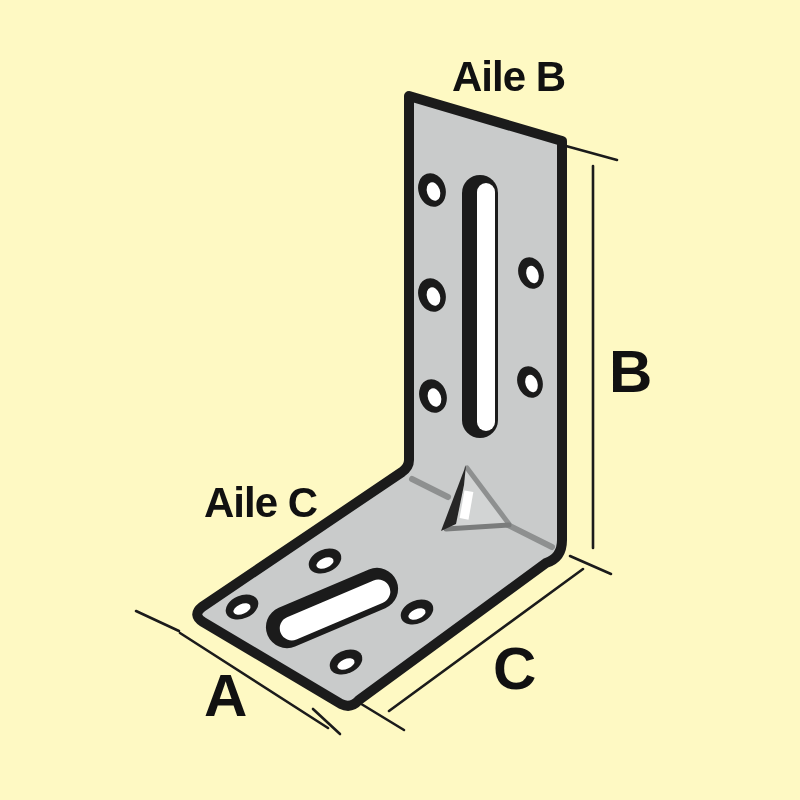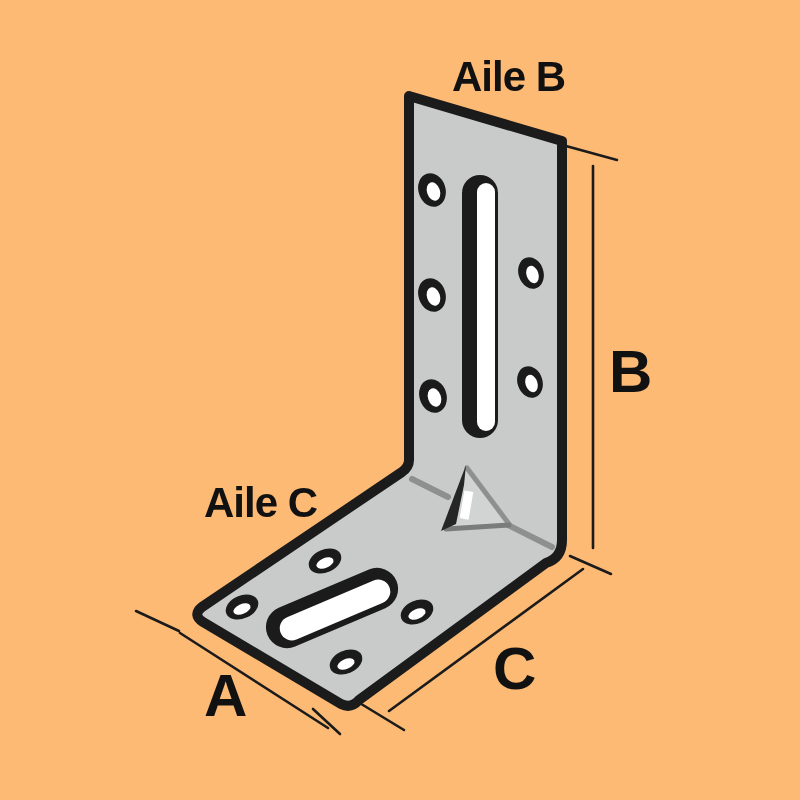--- a/index.html
+++ b/index.html
@@ -8,21 +8,21 @@
     width: 800px;
     height: 800px;
     background: #ffffff;
     overflow: hidden;
     font-family: "Liberation Sans", sans-serif;
   }
   .canvas {
     position: relative;
     width: 800px;
     height: 800px;
-    background: #fdba74;
+    background: #fef9c3;
   }
   svg { display: block; }
   .outline {
     stroke: #1b1b1b;
     stroke-width: 10;
     stroke-linejoin: round;
     stroke-linecap: round;
   }
   .bend {
     stroke: #8e9090;

